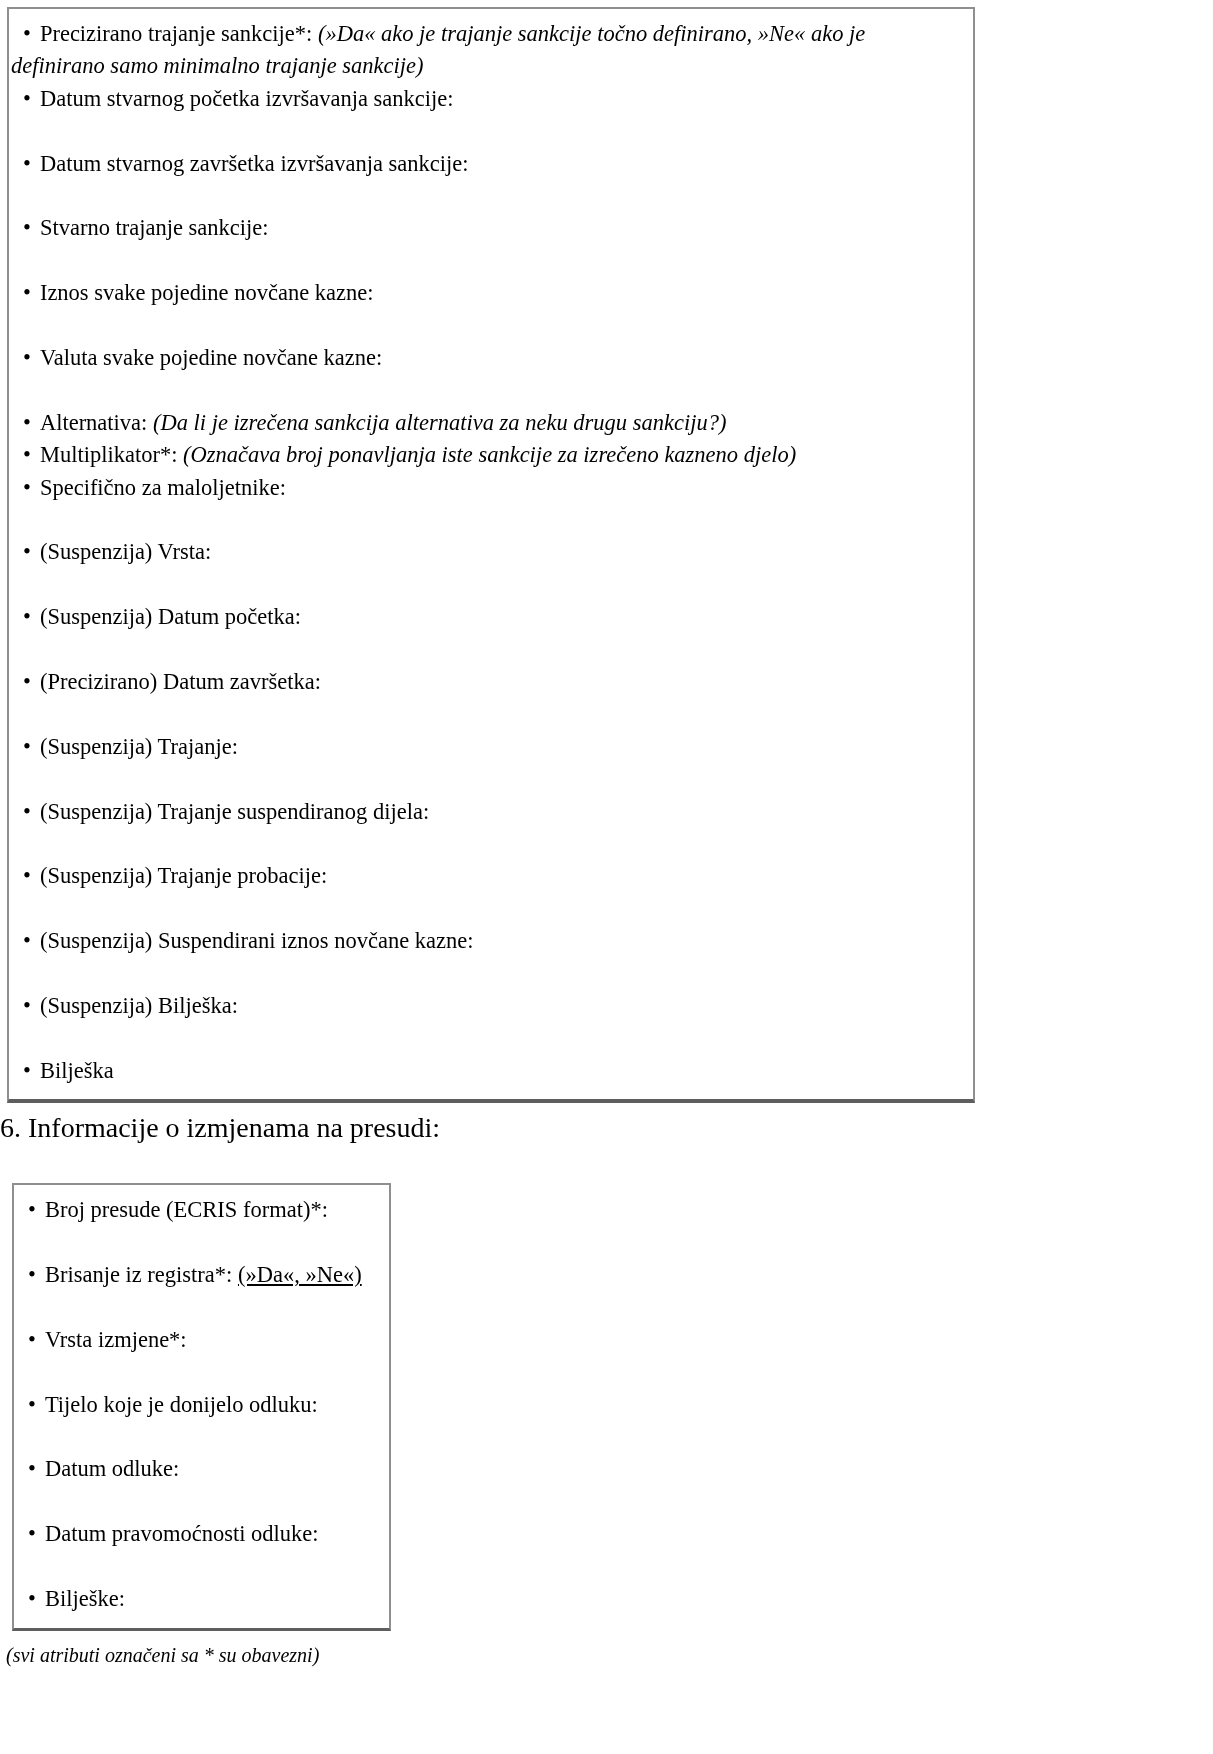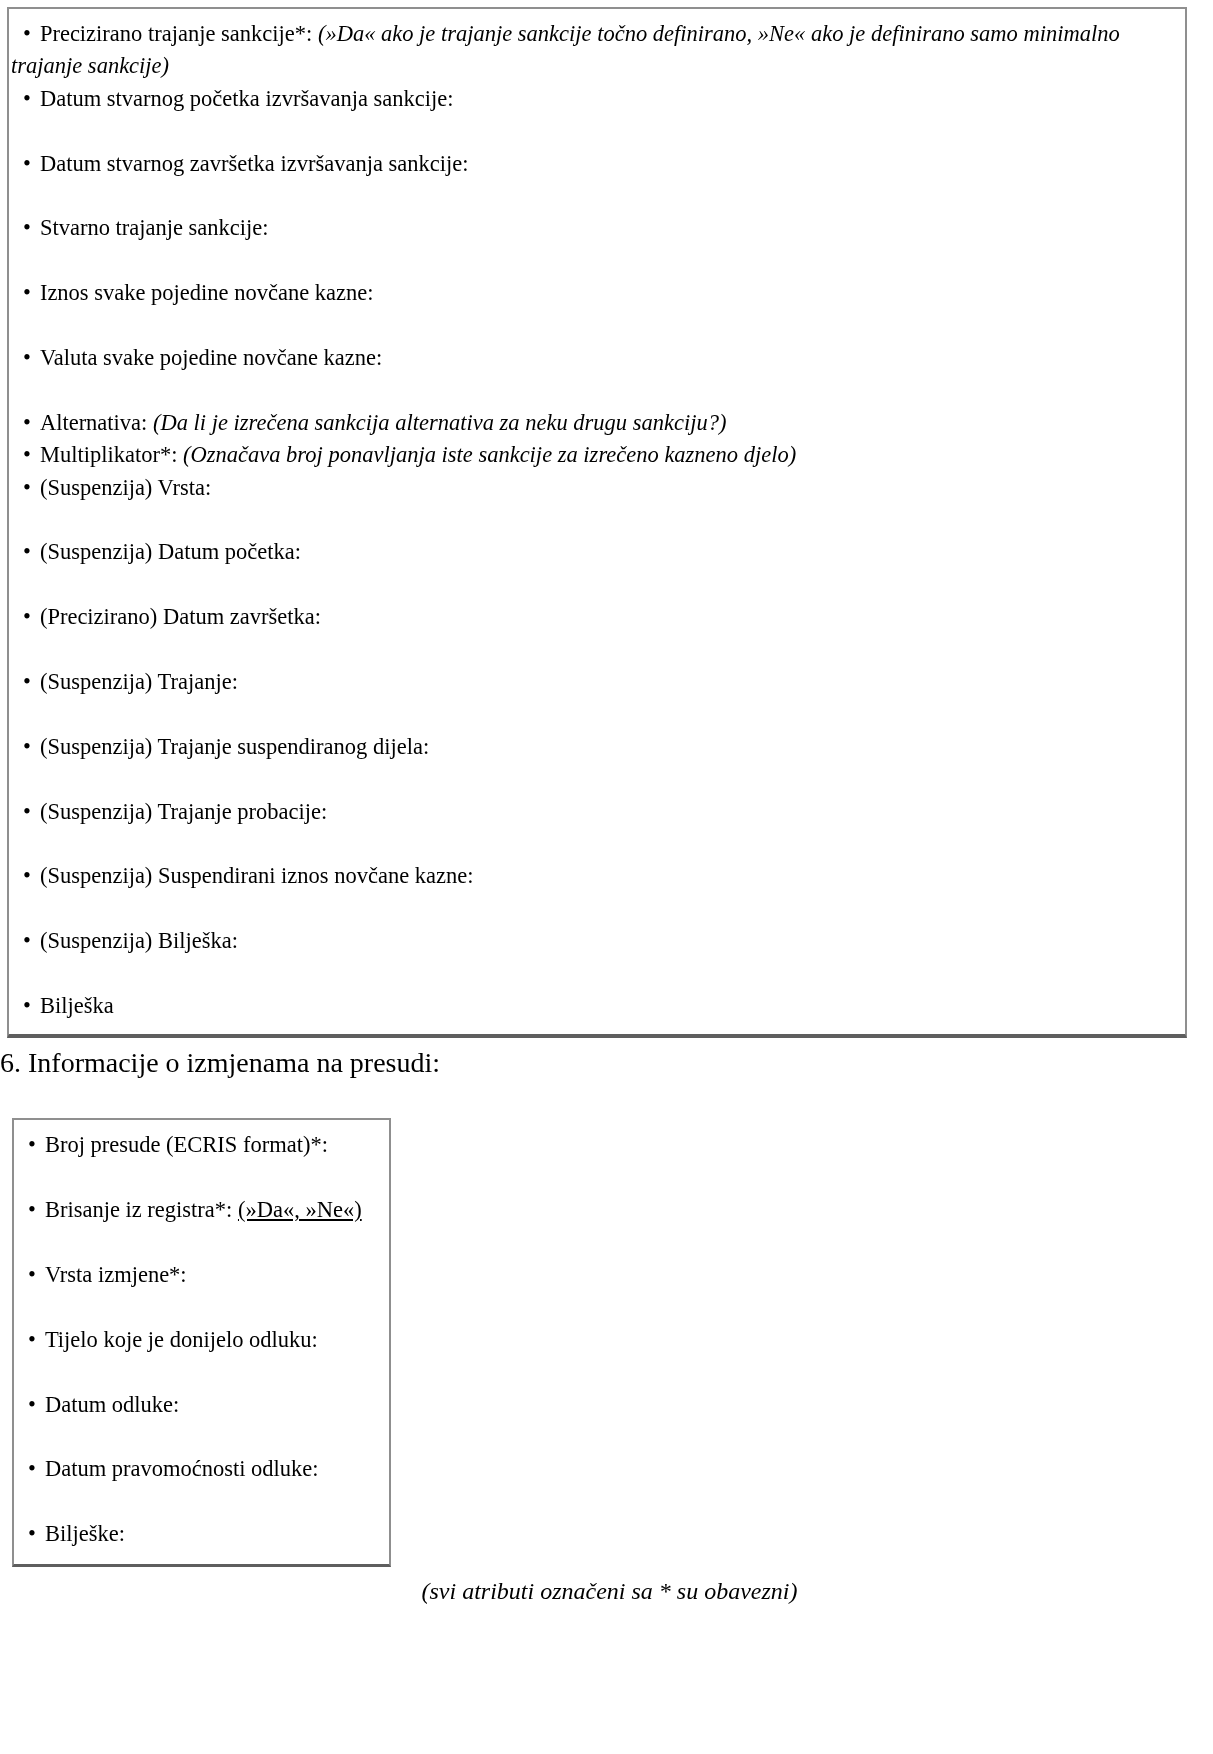--- a/index.html
+++ b/index.html
@@ -12,21 +12,21 @@
     font-size: 22.5px;
     overflow: hidden;
   }
   .box {
     box-sizing: border-box;
     background: #ffffff;
     border: 2px solid #8f8f8f;
     border-bottom: 4px solid #5e5e5e;
   }
   .box-sanctions {
-    width: 1180px;
+    width: 968px;
     margin: 7px 0 0 7px;
     padding: 9px 10px 12px 2px;
   }
   .box-amendments {
     width: 379px;
     margin: 40px 4px 0 12px;
     border-bottom-width: 3px;
     padding: 9px 4px 13px 2px;
   }
   .item {
@@ -43,24 +43,23 @@
   .note.roman { font-style: normal; text-decoration: underline; }
   .section-heading {
     font-size: 28px;
     font-weight: normal;
     text-align: left;
     margin: 10px 0 0 0;
     line-height: 30px;
   }
   .footnote {
     font-style: italic;
-    font-size: 24px;
+    font-size: 20px;
     line-height: 34px;
     margin: 7px 0 0 6px;
-    text-align: center;
   }
 </style>
 </head>
 <body>
 
 <div class="box box-sanctions">
 
   <p class="item">
     <span class="bullet">•</span><span>Precizirano trajanje sankcije*:</span>
     <span class="note">(»Da« ako je trajanje sankcije točno definirano, »Ne« ako je definirano samo minimalno trajanje sankcije)</span>
@@ -90,20 +89,23 @@
   <p class="item">
     <span class="bullet">•</span><span>Alternativa:</span>
     <span class="note">(Da li je izrečena sankcija alternativa za neku drugu sankciju?)</span>
   </p>
 
   <p class="item">
     <span class="bullet">•</span><span>Multiplikator*:</span>
     <span class="note">(Označava broj ponavljanja iste sankcije za izrečeno kazneno djelo)</span>
   </p>
 
+  <p class="item gap">
+    <span class="bullet">•</span><span>Specifično za maloljetnike:</span>
+  </p>
 
   <p class="item gap">
     <span class="bullet">•</span><span>(Suspenzija) Vrsta:</span>
   </p>
 
   <p class="item gap">
     <span class="bullet">•</span><span>(Suspenzija) Datum početka:</span>
   </p>
 
   <p class="item gap">

